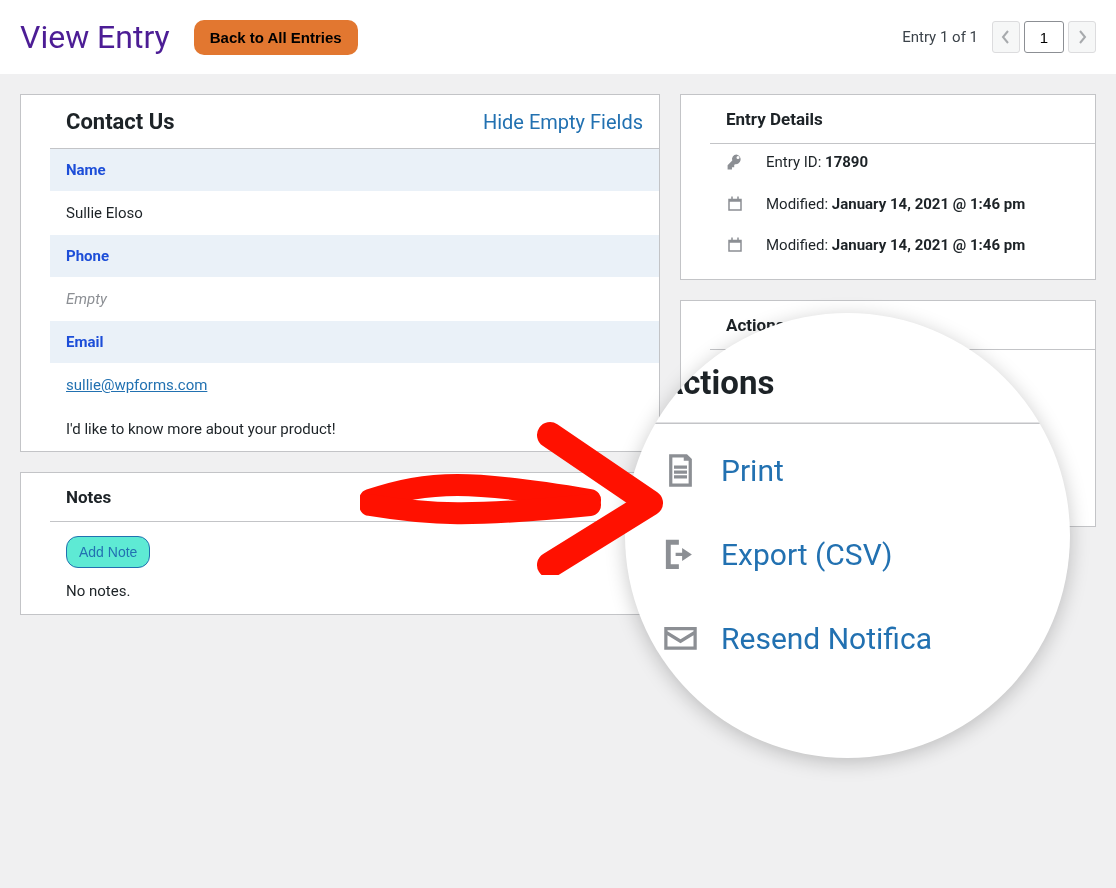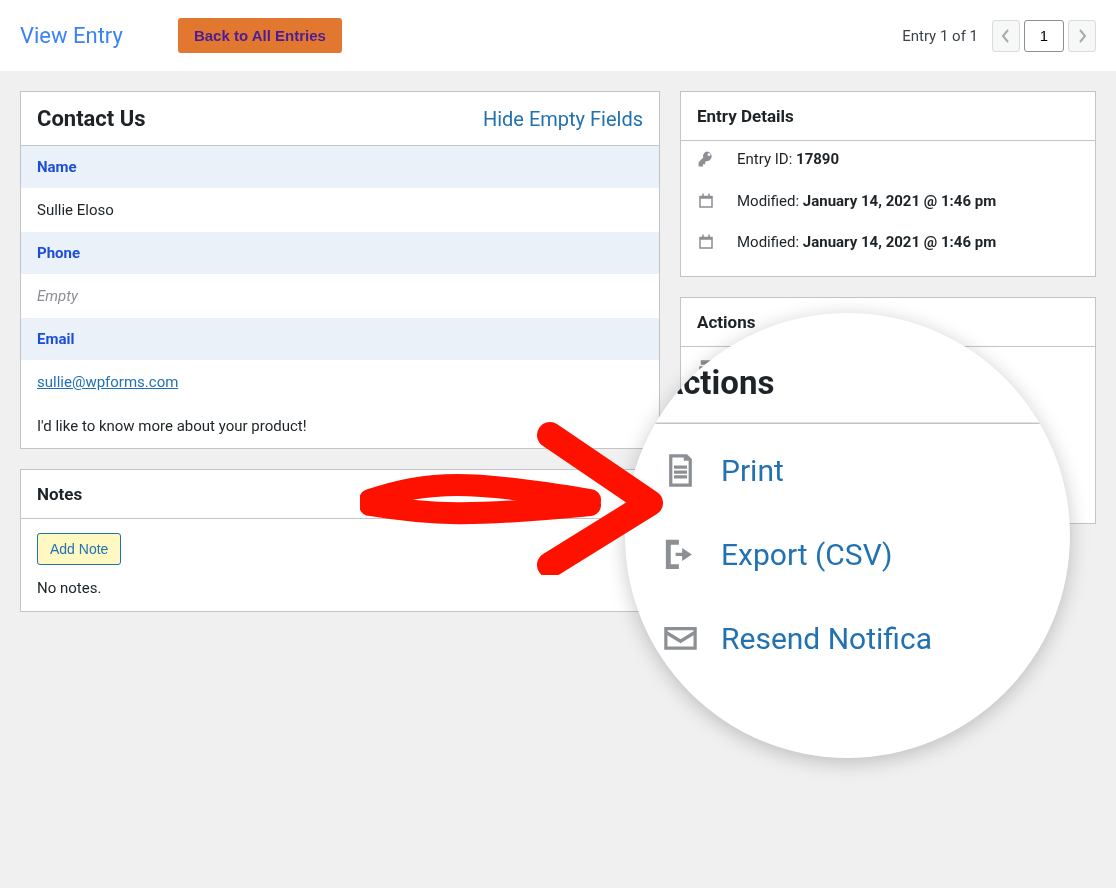--- a/index.html
+++ b/index.html
@@ -22,34 +22,33 @@
       display: flex;
       align-items: center;
       justify-content: space-between;
     }
     .topbar-left {
       display: flex;
       align-items: center;
       gap: 24px;
     }
     .page-title {
-      font-size: 22px;
+      font-size: 32px;
       font-weight: 400;
-      color: #3b82f6;
+      color: #4c1d95;
     }
     .btn-orange {
       background: #e27730;
-      color: #4c1d95;
+      color: #000000;
       border: none;
       padding: 9px 16px;
       font-size: 15px;
       font-weight: 600;
-      border-radius: 3px;
-      cursor: pointer;
-      margin-left: 31px;
+      border-radius: 10px;
+      cursor: pointer;
     }
     .topbar-right {
       display: flex;
       align-items: center;
       gap: 14px;
       font-size: 15px;
       color: #3c434a;
     }
     .pager {
       display: flex;
@@ -85,20 +84,21 @@
     .col-left {
       flex: 0 0 640px;
     }
     .col-right {
       flex: 1;
     }
     .panel {
       background: #fff;
       border: 1px solid #c3c4c7;
       margin-bottom: 20px;
+      padding-left: 29px;
     }
     .panel-head {
       display: flex;
       align-items: center;
       justify-content: space-between;
       padding: 14px 16px;
       border-bottom: 1px solid #c3c4c7;
     }
     .panel-title {
       font-size: 22px;
@@ -129,24 +129,24 @@
       font-style: italic;
     }
     .field-link {
       color: #2271b1;
       text-decoration: underline;
       cursor: pointer;
     }
     .btn-outline {
       border: 1px solid #2271b1;
       color: #2271b1;
-      background: #fef9c3;
+      background: #5eead4;
       padding: 7px 12px;
       font-size: 14px;
-      border-radius: 3px;
+      border-radius: 12px;
       cursor: pointer;
     }
     .notes-body {
       padding: 14px 16px;
     }
     .notes-text {
       margin-top: 14px;
       font-size: 15px;
     }
     .details-row {

